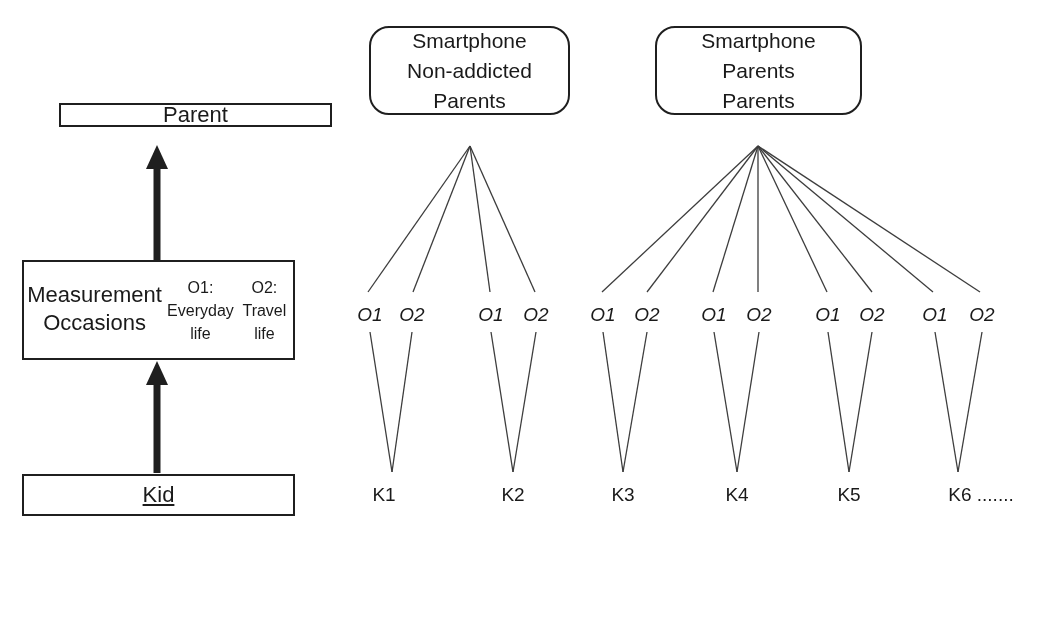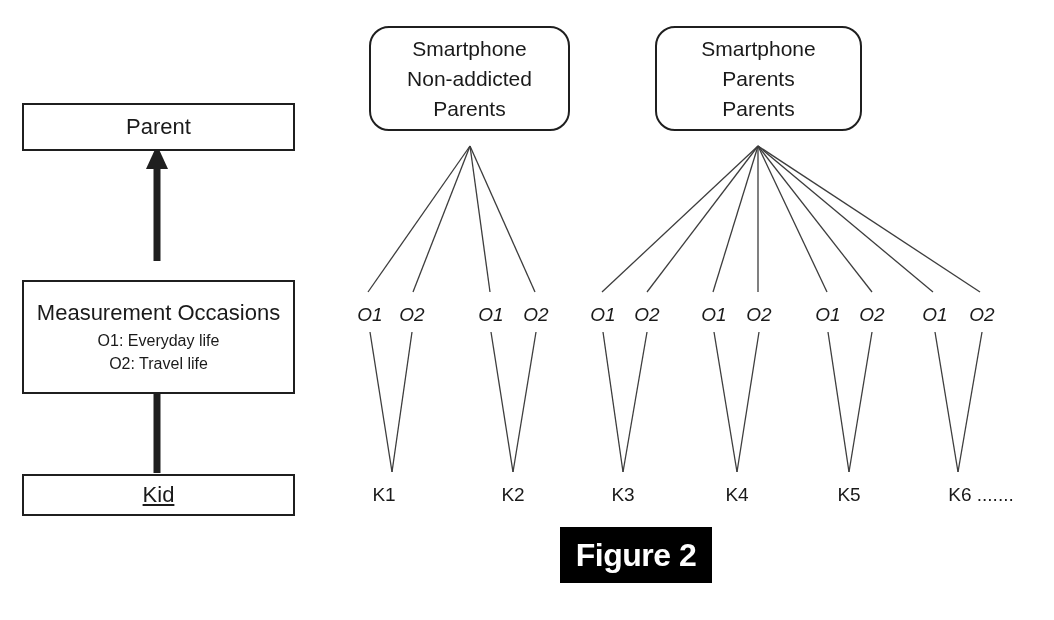--- a/index.html
+++ b/index.html
@@ -17,27 +17,27 @@
   .lines{position:absolute;left:0;top:0;width:1054px;height:620px;}
   .thin{stroke:var(--line);stroke-width:1.3;fill:none;}
   .thick{stroke:var(--border);stroke-width:7;fill:none;}
   .head{fill:var(--border);stroke:none;}
   .box{
     position:absolute;box-sizing:border-box;border:2px solid var(--border);
     background:#ffffff;display:flex;align-items:center;justify-content:center;
     text-align:center;
   }
   .rect{left:22px;width:273px;}
-  .box-parent{top:103px;height:48px;font-size:22px;}
+  .box-parent{top:103px;height:24px;font-size:22px;margin-left:37px;}
   .box-kid{top:474px;height:42px;font-size:22px;text-decoration:underline;}
-  .box-measure{top:260px;height:114px;flex-direction:column;margin-top:20px;}
+  .box-measure{top:260px;height:100px;flex-direction:row;}
   .m-title{font-size:22px;line-height:28px;margin-bottom:2px;}
   .m-sub{font-size:16px;line-height:23px;}
   .round{
-    top:26px;height:105px;border-radius:20px;flex-direction:column;
+    top:26px;height:89px;border-radius:20px;flex-direction:column;
     font-size:21px;line-height:30px;
   }
   .round-left{left:369px;width:201px;}
   .round-right{left:655px;width:207px;}
   .bold{font-weight:normal;}
   .olabel{
     position:absolute;top:304px;transform:translateX(-50%);
     font-size:19px;line-height:22px;white-space:nowrap;font-style:italic;
   }
   .klabel{
@@ -141,17 +141,14 @@
   <span class="olabel" style="left:935px">O1</span>
   <span class="olabel" style="left:982px">O2</span>
 
   <span class="klabel" style="left:384px">K1</span>
   <span class="klabel" style="left:513px">K2</span>
   <span class="klabel" style="left:623px">K3</span>
   <span class="klabel" style="left:737px">K4</span>
   <span class="klabel" style="left:849px">K5</span>
   <span class="klabel" style="left:981px">K6 .......</span>
 
-  <div class="caption">
-    <span>Figure 2</span>
-  </div>
 
 </div>
 
 </body></html>

